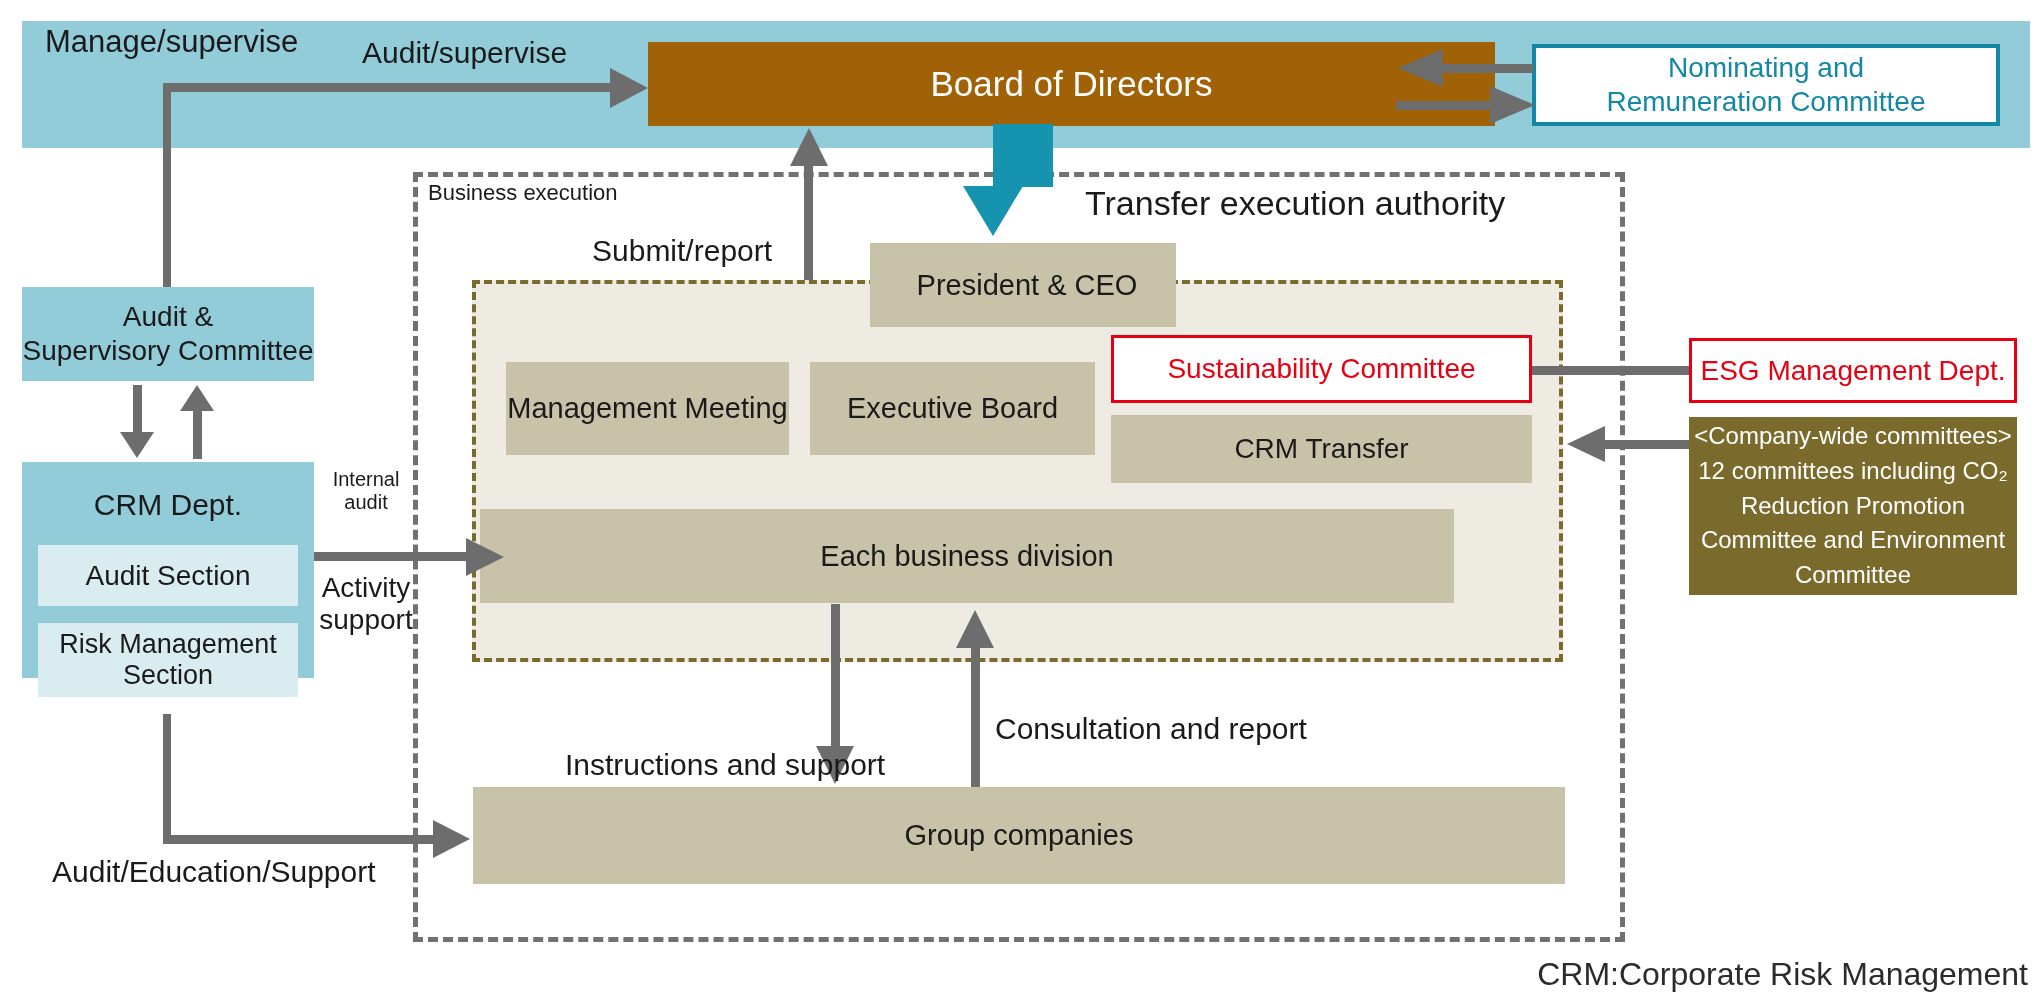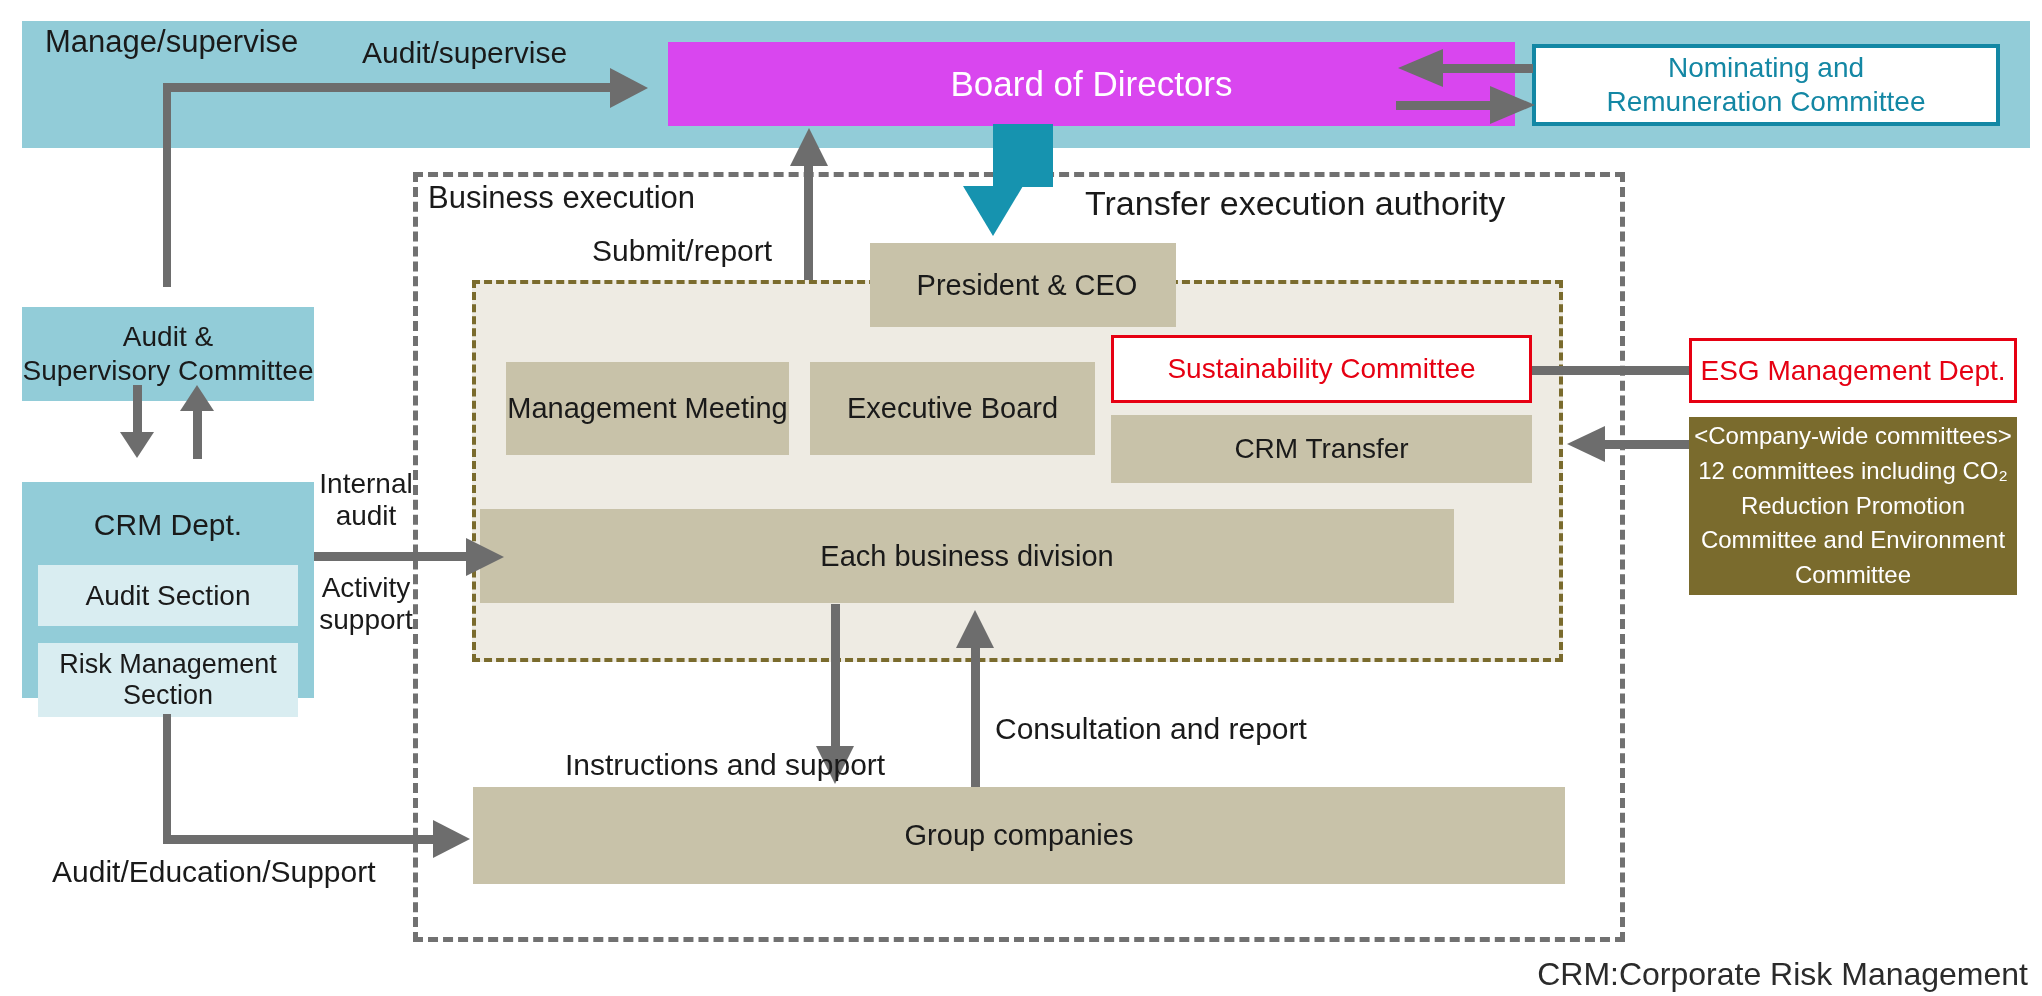--- a/index.html
+++ b/index.html
@@ -4,27 +4,27 @@
 <style>
   html,body{margin:0;padding:0;background:#ffffff;}
   #canvas{position:relative;width:2042px;height:996px;background:#ffffff;overflow:hidden;
           font-family:"Liberation Sans","DejaVu Sans",sans-serif;color:#1a1a1a;}
   .abs{position:absolute;box-sizing:border-box;}
   .preline{white-space:pre-line;}
   .center{display:flex;align-items:center;justify-content:center;text-align:center;}
 
   
   .topbar{left:22px;top:21px;width:2008px;height:127px;background:#92ccd8;}
-  .board{left:668px;top:42px;width:847px;height:84px;background:#d946ef;color:#ffffff;font-size:35px;}
+  .board{left:648px;top:42px;width:847px;height:84px;background:#a16207;color:#ffffff;font-size:35px;}
   .nombox{left:1532px;top:44px;width:468px;height:82px;background:#ffffff;border:4px solid #1387a4;
           color:#1387a4;font-size:28px;line-height:1.2;}
   .outer-dash{left:413px;top:172px;width:1212px;height:770px;border:5px dashed #717171;background:transparent;}
   .inner-dash{left:472px;top:280px;width:1091px;height:382px;border:4px dashed #7a6b2d;background:#eeebe3;}
   .tan{background:#c8c2a9;color:#1a1a1a;}
-  .ltblue{background:#92ccd8;color:#1a1a1a;margin-top:20px;}
+  .ltblue{background:#92ccd8;color:#1a1a1a;}
   .ltblue2{background:#d9edf1;color:#1a1a1a;}
   .redbox{background:#ffffff;border:3px solid #e60012;color:#e60012;}
   .olivebox{background:#7a6b2d;color:#ffffff;}
 
   
   .ln{background:#6d6d6d;}
   .tri{width:0;height:0;}
   .tri-right{border-top:19px solid transparent;border-bottom:19px solid transparent;border-left:38px solid #6d6d6d;}
   .tri-left {border-top:19px solid transparent;border-bottom:19px solid transparent;border-right:45px solid #6d6d6d;}
   .tri-up   {border-left:19px solid transparent;border-right:19px solid transparent;border-bottom:38px solid #6d6d6d;}
@@ -37,21 +37,21 @@
 </head>
 <body>
 
 <div id="canvas">
 
   <div class="abs topbar"></div>
   <div class="abs lbl" style="left:45px;top:24px;font-size:31px;">Manage/supervise</div>
   <div class="abs lbl" style="left:362px;top:36px;">Audit/supervise</div>
 
   <div class="abs outer-dash"></div>
-  <div class="abs lbl" style="left:428px;top:180px;font-size:31px;">Business execution</div>
+  <div class="abs lbl" style="left:428px;top:180px;font-size:22px;">Business execution</div>
   <div class="abs" style="left:1085px;top:184px;font-size:34px;">Transfer execution authority</div>
 
   <div class="abs ln" style="left:163px;top:83px;width:8px;height:204px;"></div>
   <div class="abs ln" style="left:163px;top:83px;width:447px;height:9px;"></div>
   <div class="abs tri tri-right" style="left:610px;top:68px;border-top-width:20px;border-bottom-width:20px;"></div>
 
   <div class="abs board center">
     <span>Board of Directors</span>
   </div>
 
@@ -100,21 +100,21 @@
 
   <div class="abs ltblue" style="left:22px;top:462px;width:292px;height:216px;">
     <div class="abs" style="left:0;top:26px;width:292px;text-align:center;font-size:30px;">CRM Dept.</div>
     <div class="abs ltblue2 center" style="left:16px;top:83px;width:260px;height:61px;font-size:28px;">
       <span>Audit Section</span>
     </div>
     <div class="abs ltblue2 center preline" style="left:16px;top:161px;width:260px;height:74px;font-size:27px;line-height:1.15;">Risk Management
 Section</div>
   </div>
 
-  <div class="abs preline" style="left:316px;top:468px;width:100px;text-align:center;font-size:28px;line-height:1.15;">Internal
+  <div class="abs preline" style="left:316px;top:468px;width:100px;text-align:center;font-size:20px;line-height:1.15;">Internal
 audit</div>
   <div class="abs ln" style="left:314px;top:552px;width:152px;height:9px;"></div>
   <div class="abs tri tri-right" style="left:466px;top:538px;"></div>
   <div class="abs preline" style="left:310px;top:572px;width:112px;text-align:center;font-size:28px;line-height:1.15;">Activity
 support</div>
 
   <div class="abs ln" style="left:163px;top:714px;width:8px;height:126px;"></div>
   <div class="abs ln" style="left:163px;top:835px;width:272px;height:9px;"></div>
   <div class="abs tri tri-right" style="left:433px;top:820px;border-left-width:37px;"></div>
   <div class="abs lbl" style="left:52px;top:855px;">Audit/Education/Support</div>

